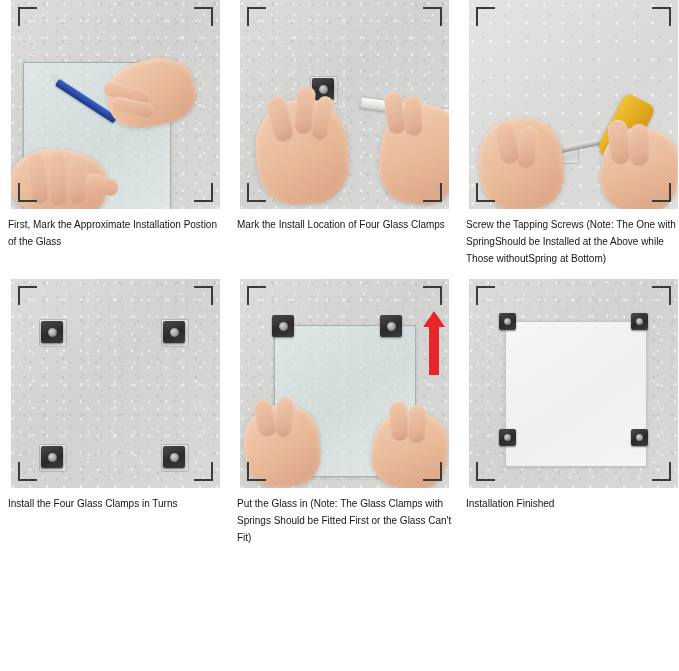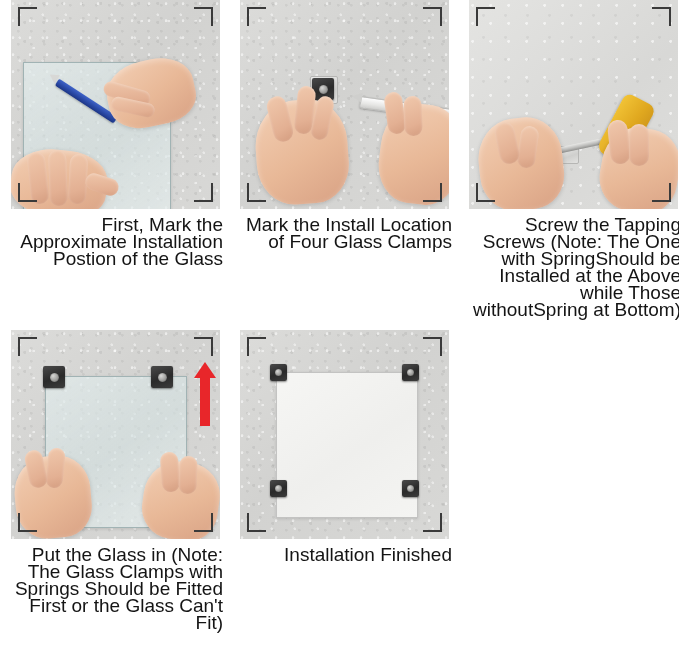--- a/index.html
+++ b/index.html
@@ -182,22 +182,22 @@
     background: #e8262a;
   }
   .arrow-head {
     position: absolute;
     width: 0; height: 0;
     border-left: 11px solid transparent;
     border-right: 11px solid transparent;
     border-bottom: 16px solid #e8262a;
   }
   .caption {
-    text-align: right;
-    font-size: 19px;
+    text-align: left;
+    font-size: 10px;
     line-height: 17px;
     color: #141414;
     margin-top: 7px;
     width: 215px;
   }
   .row2 { margin-top: 12px; }
 </style>
 </head>
 <body>
 
@@ -275,20 +275,38 @@
         <div class="finger" style="left:140px; top:120px; width:20px; height:44px; transform:rotate(-6deg);"></div>
         <div class="finger" style="left:160px; top:124px; width:20px; height:42px; transform:rotate(0deg);"></div>
         <div class="crop tl"></div>
         <div class="crop tr"></div>
         <div class="crop bl"></div>
         <div class="crop br"></div>
       </div>
       <div class="caption">Screw the Tapping Screws (Note: The One with SpringShould be Installed at the Above while Those withoutSpring at Bottom)</div>
     </div>
 
+    <div class="cell row2">
+      <div class="photo">
+        <div class="wall"></div>
+        <div class="clamp-plate" style="left:28px; top:40px;"></div>
+        <div class="clamp" style="left:30px; top:42px;"></div>
+        <div class="clamp-plate" style="left:150px; top:40px;"></div>
+        <div class="clamp" style="left:152px; top:42px;"></div>
+        <div class="clamp-plate" style="left:28px; top:165px;"></div>
+        <div class="clamp" style="left:30px; top:167px;"></div>
+        <div class="clamp-plate" style="left:150px; top:165px;"></div>
+        <div class="clamp" style="left:152px; top:167px;"></div>
+        <div class="crop tl"></div>
+        <div class="crop tr"></div>
+        <div class="crop bl"></div>
+        <div class="crop br"></div>
+      </div>
+      <div class="caption">Install the Four Glass Clamps in Turns</div>
+    </div>
 
     <div class="cell row2">
       <div class="photo">
         <div class="wall"></div>
         <div class="glass" style="left:34px; top:46px; width:140px; height:150px;"></div>
         <div class="clamp" style="left:32px; top:36px;"></div>
         <div class="clamp" style="left:140px; top:36px;"></div>
         <div class="clamp" style="left:32px; top:152px;"></div>
         <div class="clamp" style="left:140px; top:152px;"></div>
 

